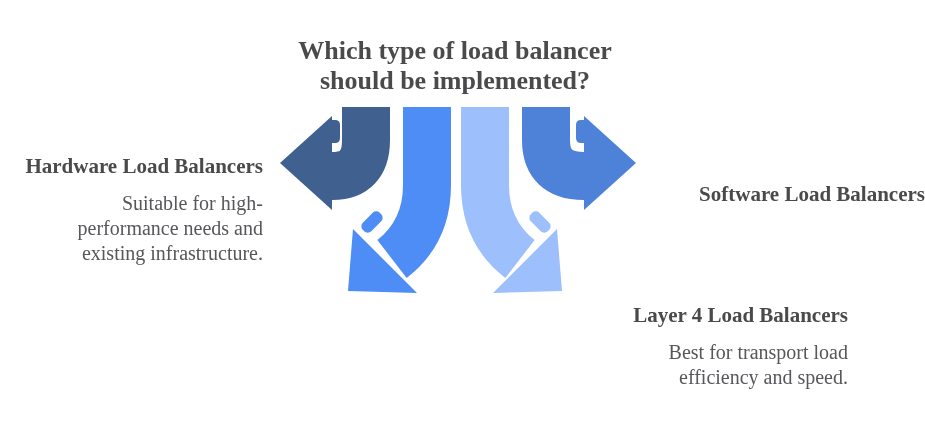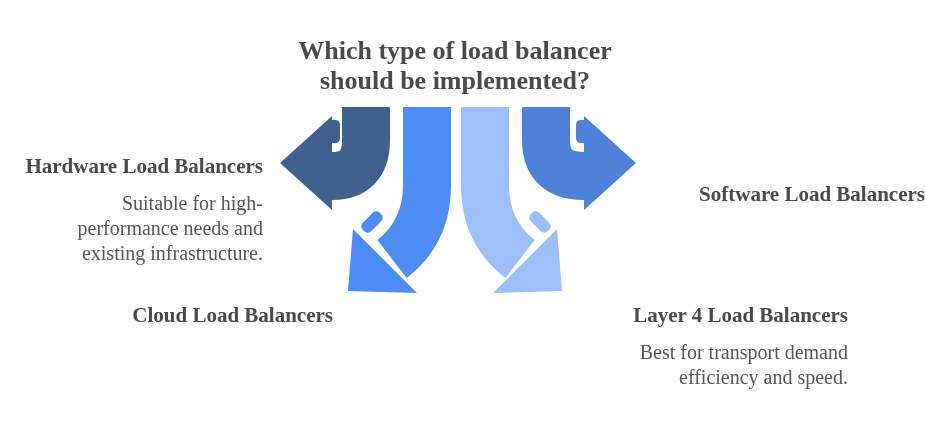--- a/index.html
+++ b/index.html
@@ -97,22 +97,21 @@
     <div class="desc">Suitable for high-
 performance needs and
 existing infrastructure.</div>
   </div>
 
   <div class="option opt-software">
     <div class="heading">Software Load Balancers</div>
   </div>
 
   <div class="option opt-cloud">
-    <div class="heading">Cloud Load Balancers</div>
   </div>
 
   <div class="option opt-layer4">
     <div class="heading">Layer 4 Load Balancers</div>
-    <div class="desc">Best for transport demand
+    <div class="desc">Best for transport load
 efficiency and speed.</div>
   </div>
 
 </div>
 
 </body></html>

